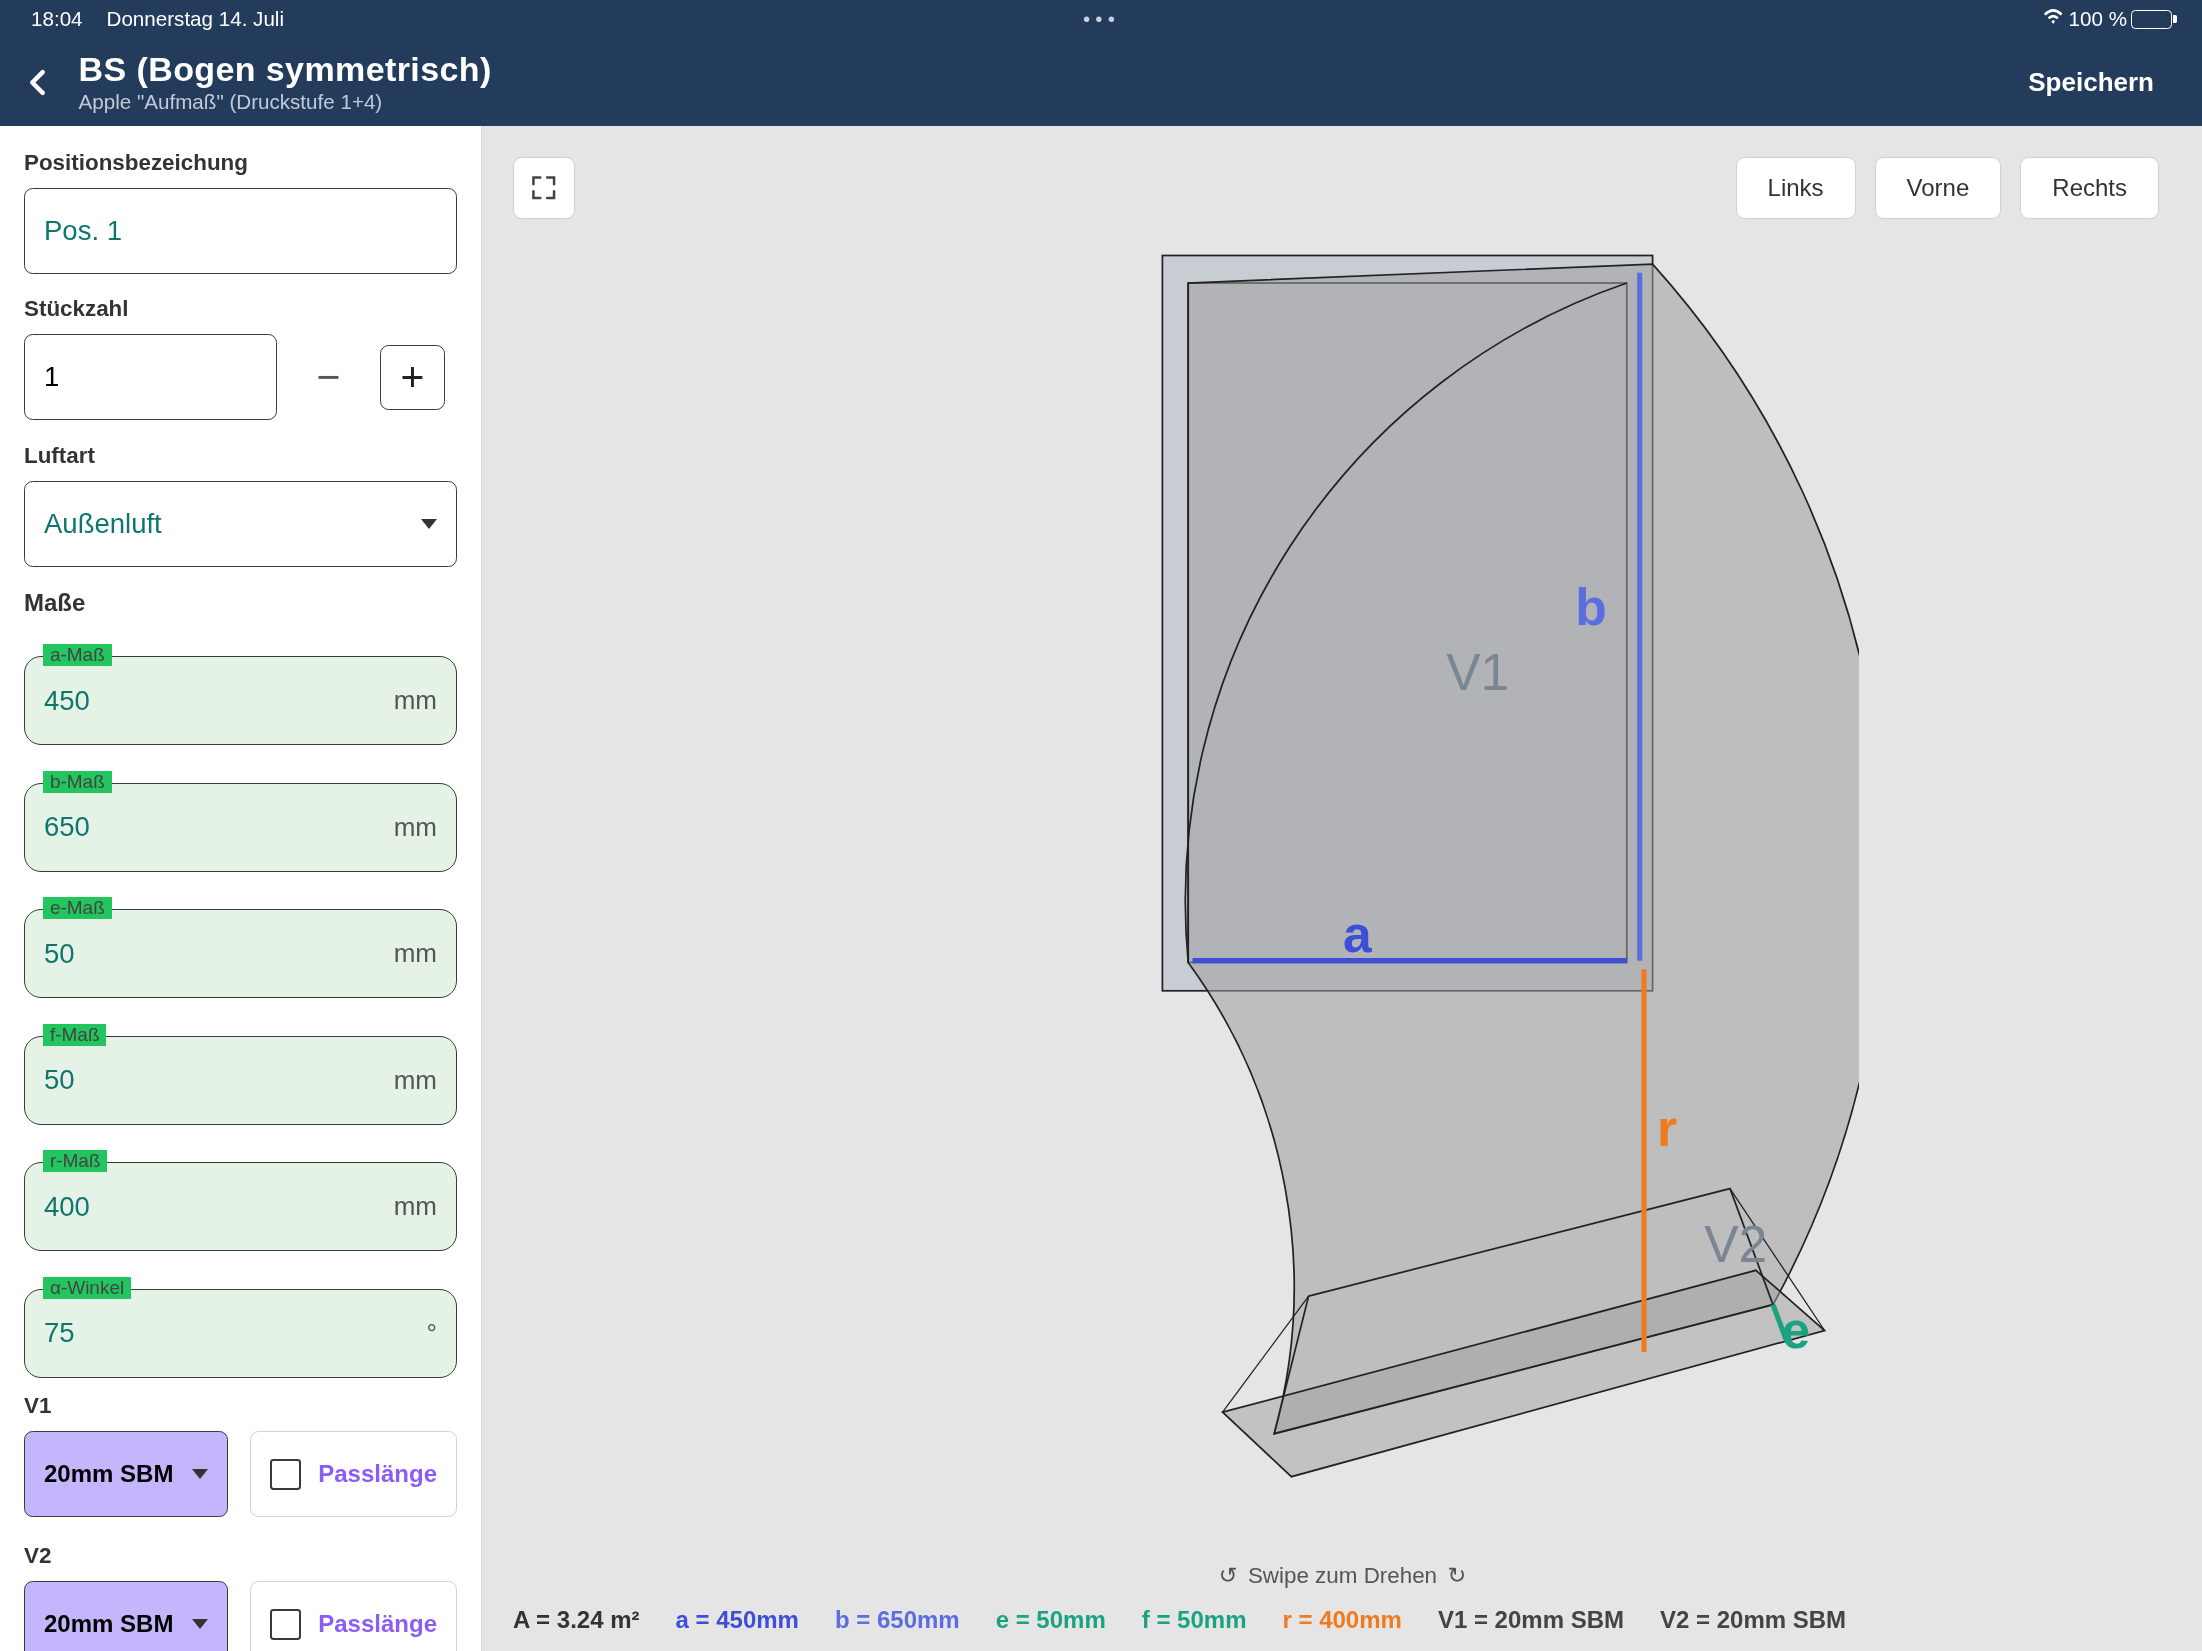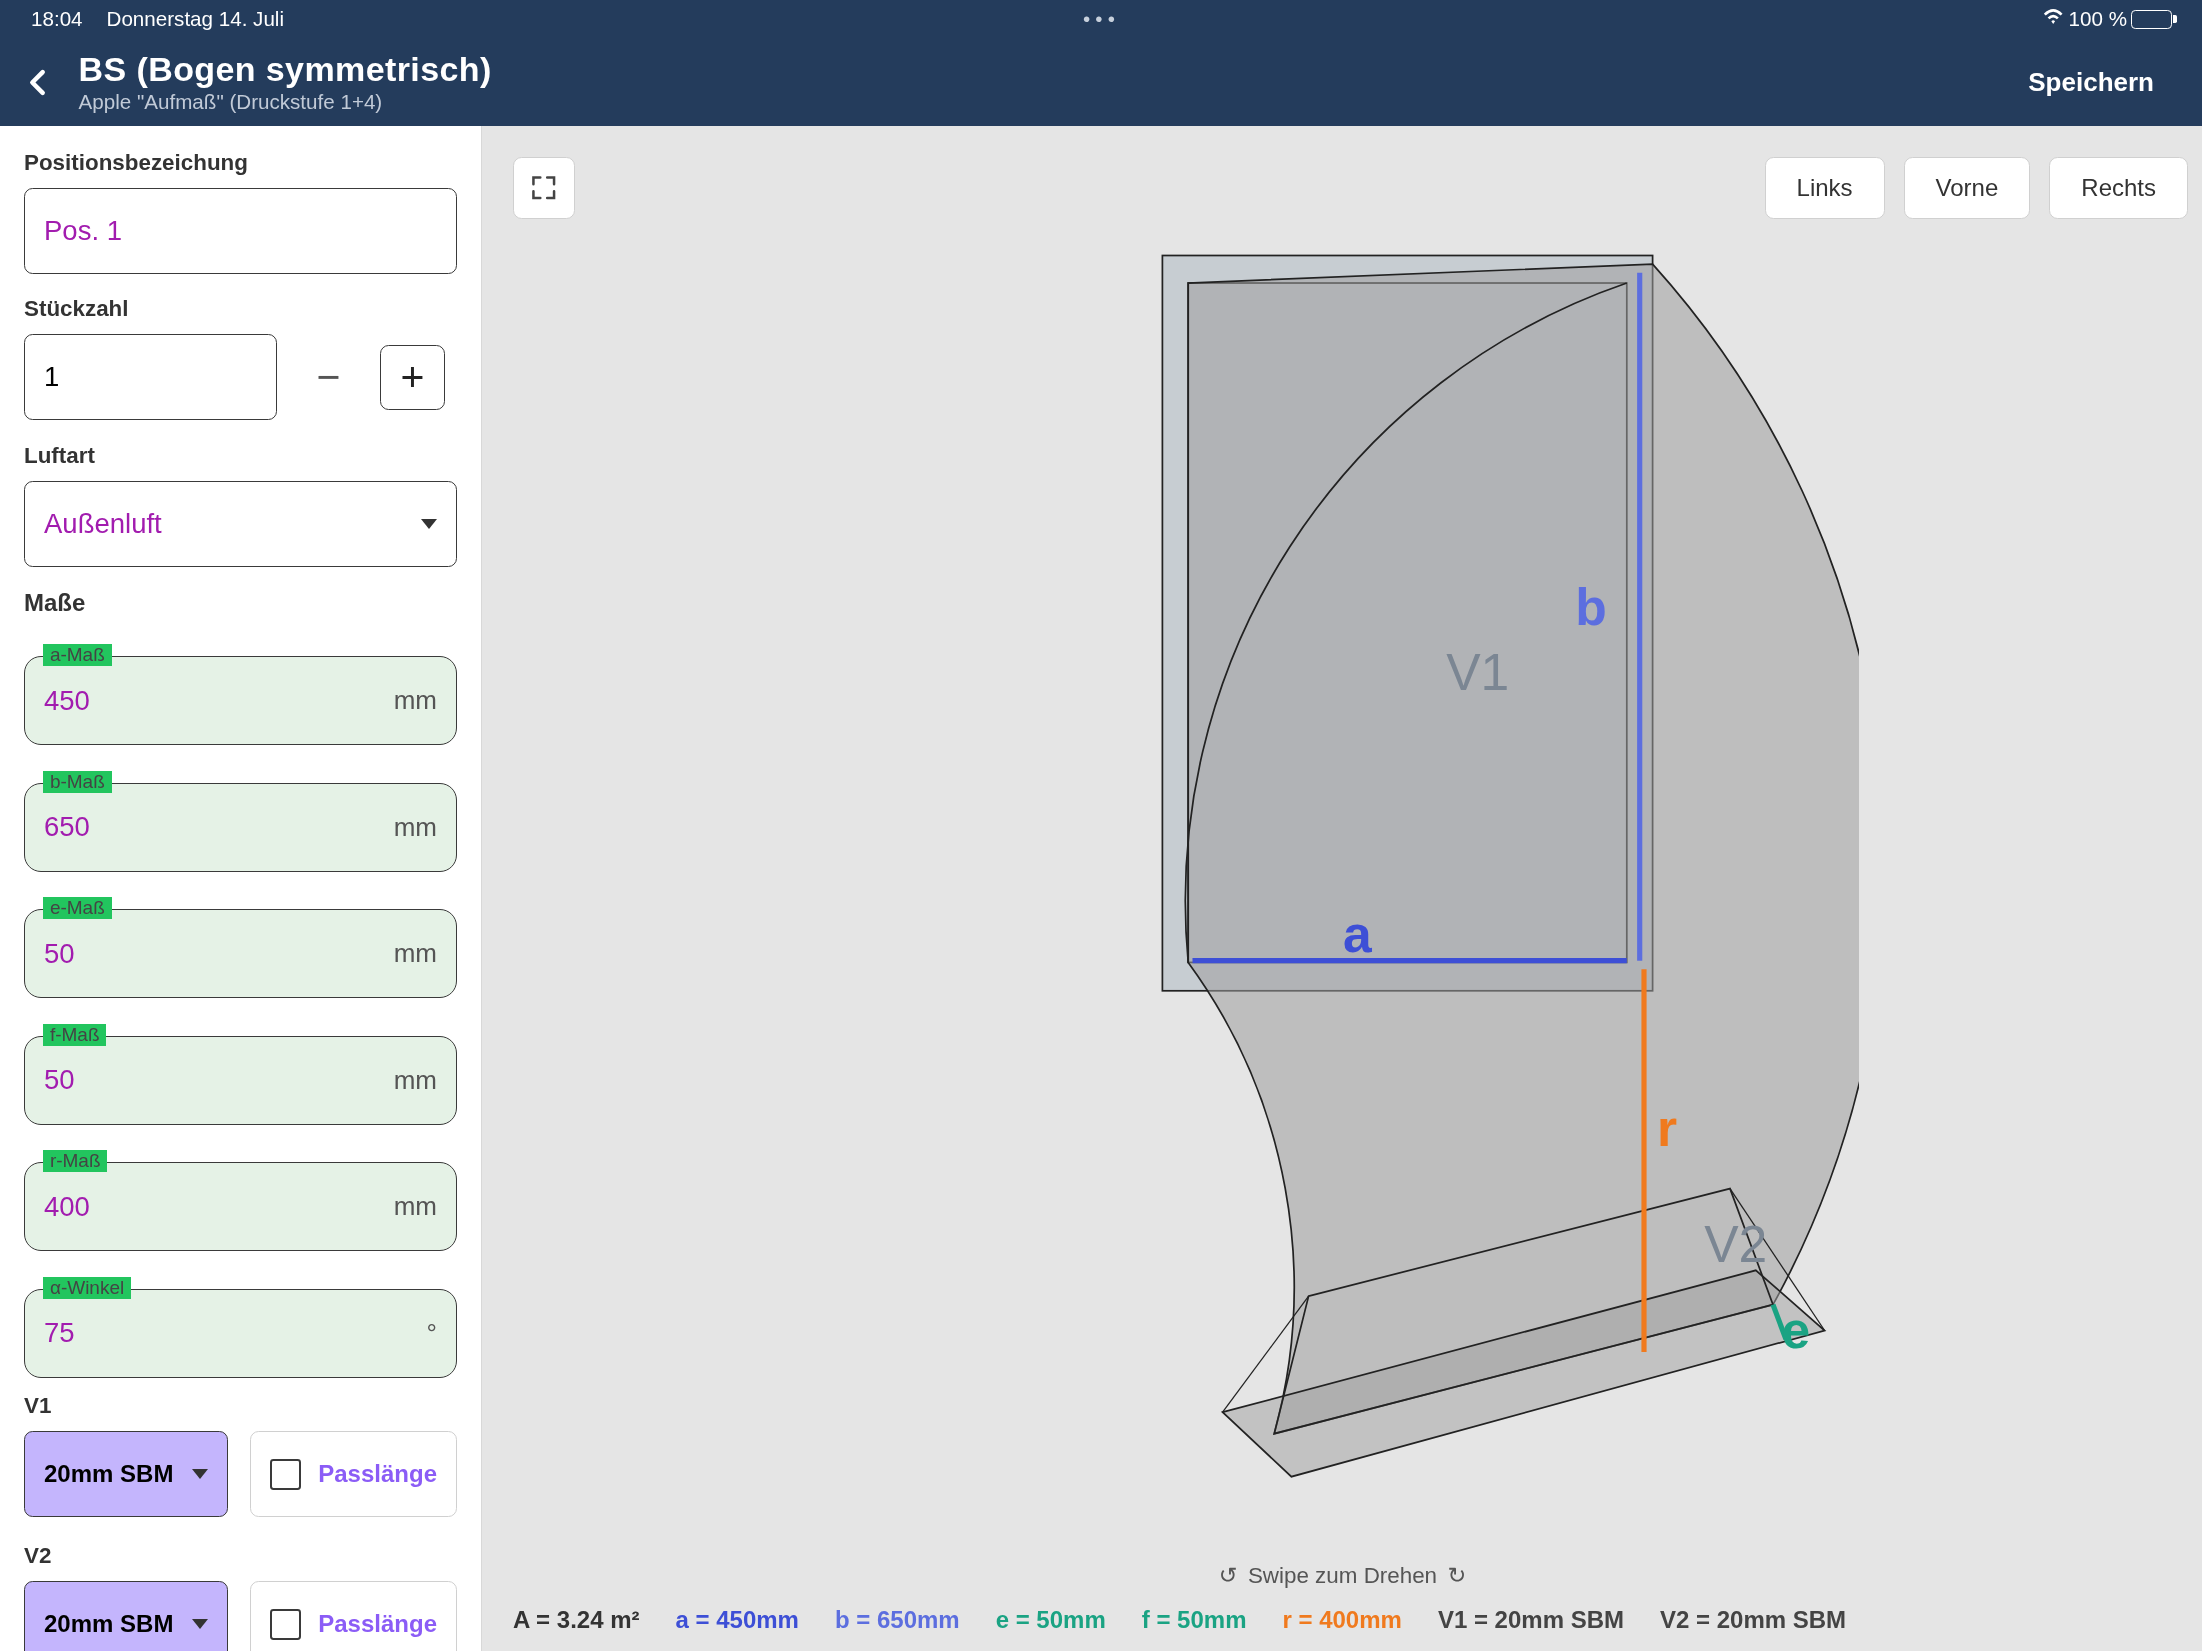--- a/index.html
+++ b/index.html
@@ -25,21 +25,21 @@
 
   
   .body { display: flex; height: calc(1651px - 126px); }
   .sidebar { width: 482px; background: #fff; border-right: 0.9px solid #d8d8d8; padding: 24px 24px 0 24px; overflow: hidden; }
   .canvas-area { flex: 1; background: #e5e5e5; position: relative; }
 
   
   .label { font-size: 22.4px; font-weight: 700; color: #333; margin-bottom: 12px; }
   .label.section { font-size: 24px; margin-top: 3.4px; margin-bottom: 17px; }
   .field { width: 100%; height: 86px; border: 1.7px solid #3a3a3a; border-radius: 8.6px; background:#fff; font-size: 27.5px; padding: 0 19px; display:flex; align-items:center; margin-bottom: 22.4px; }
-  .field .value { flex:1; color:#a21caf; font-weight:500;}
+  .field .value { flex:1; color:#0f766e; font-weight:500;}
   .field .unit { color:#555; font-size:26px;text-align:center; }
   .field.green { background:#e5f2e6; }
   .field.select .chev { margin-left:auto; }
   .tiny-label { position: relative; top: 10.3px; left: 19px; background:#22c55e; display:inline-block; padding:0 6.9px; font-size:19px; color:#444; z-index:2; font-weight:500;}
   .tiny-wrap { margin-bottom: 5.2px; }
   .tiny-wrap .field { margin-bottom: 15.5px; height: 89px; border-radius: 17px;}
 
   .row { display:flex; gap: 19px; margin-bottom: 22.4px; align-items:center;}
   .stepper-btn { width: 65px; height: 65px; border: 1.7px solid #3a3a3a; border-radius: 8.6px; display:flex; align-items:center; justify-content:center; font-size:41px; background:#fff; color:#222; font-weight:300;}
   .stepper-btn.minus { border:none; background:transparent; color:#555;}
@@ -47,21 +47,21 @@
   
   .v-row { display:flex; gap: 22.4px; margin-bottom: 26px; }
   .v-select { width: 231px; height: 86px; border:1.7px solid #3a3a3a; border-radius:8.6px; background:#c4b5fd; display:flex; align-items:center; padding:0 19px; font-size:24px; font-weight:600;}
   .v-select .chev { margin-left:auto; }
   .pass { flex:1; height:86px; border:1.7px solid #d0d0d0; border-radius:8.6px; display:flex; align-items:center; padding:0 19px; gap:17px;}
   .checkbox { width:31px; height:31px; border:2.6px solid #3a3a3a; border-radius:3.4px; }
   .pass-label { font-size:24px; color:#8b5cf6;font-weight:bold; }
 
   
   .expand-btn { position:absolute; top:31px; left:31px; width:62px; height:62px; background:#fff; border:1.7px solid #d0d0d0; border-radius:8.6px; display:flex; align-items:center; justify-content:center; }
-  .view-btns { position:absolute; top:31px; right:15px; display:flex; gap:19px;justify-content:space-between; }
+  .view-btns { position:absolute; top:31px; right:44px; display:flex; gap:19px;justify-content:space-between; }
   .view-btn { height:62px; padding: 0 31px; background:#fff; border:1.7px solid #d0d0d0; border-radius:8.6px; display:flex; align-items:center; font-size:24px; color:#333; }
 
   .swipe-hint { position:absolute; bottom:62px; left:50%; transform:translateX(-50%); font-size:22.4px; color:#555; display:flex; align-items:center; gap:10.3px;}
   .readout { position:absolute; bottom:17px; left:31px; right:31px; font-size:24px; font-weight:700; color:#333; display:flex; gap:36px; }
   .ro-a { color:#333;}
   .ro-aa { color:#3d4fd6;}
   .ro-b { color:#5c6edf;}
   .ro-e { color:#1aa383;}
   .ro-f { color:#1aa383;}
   .ro-r { color:#f07a1e;}

